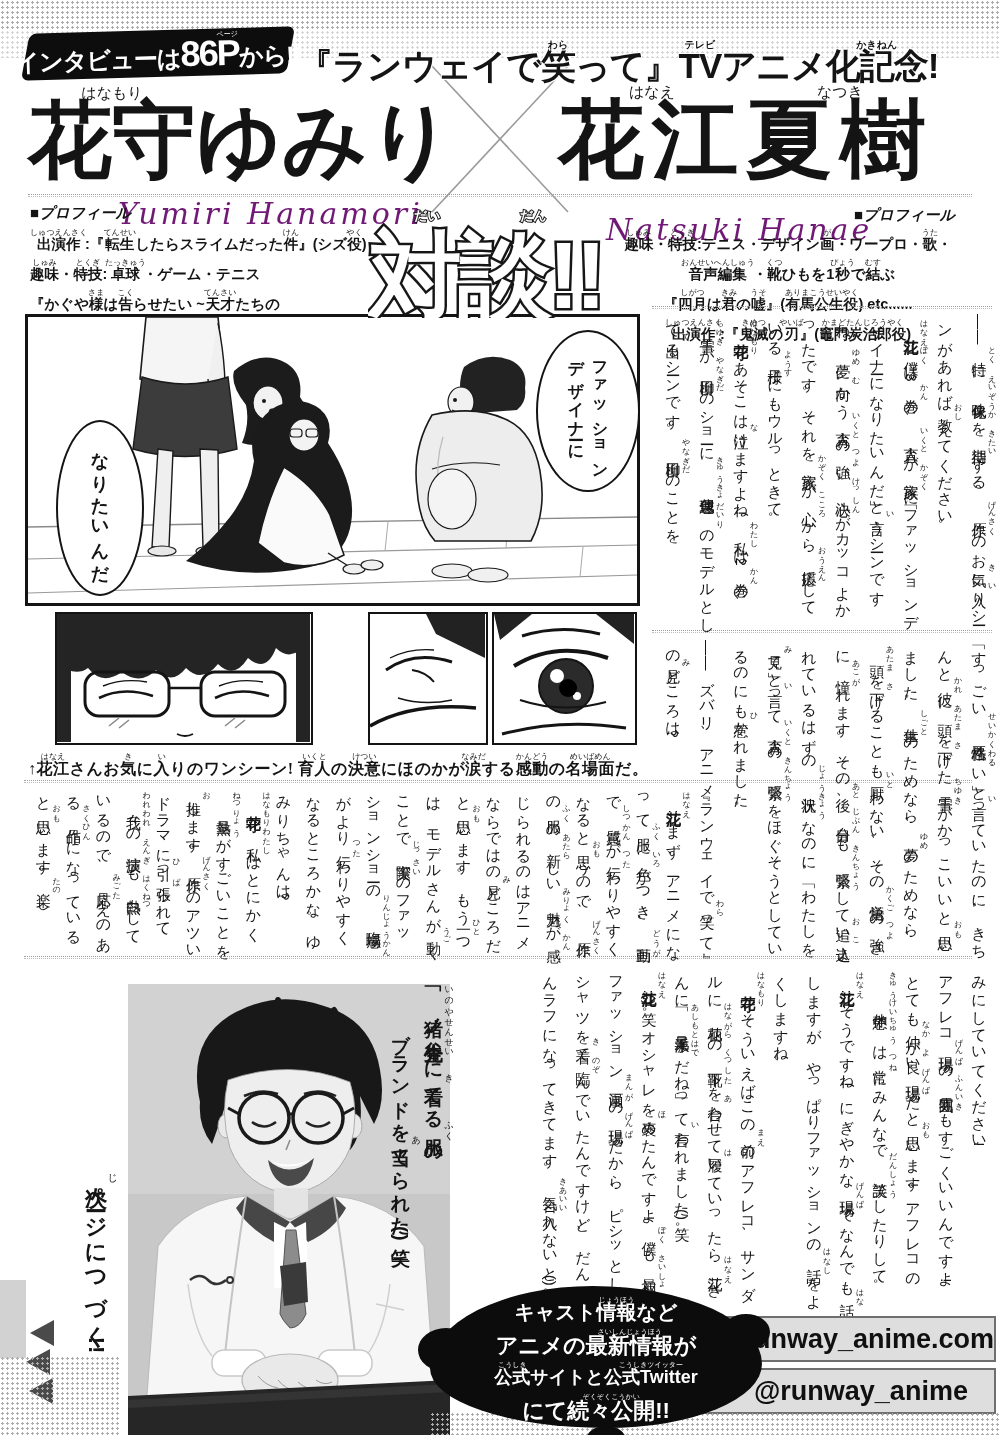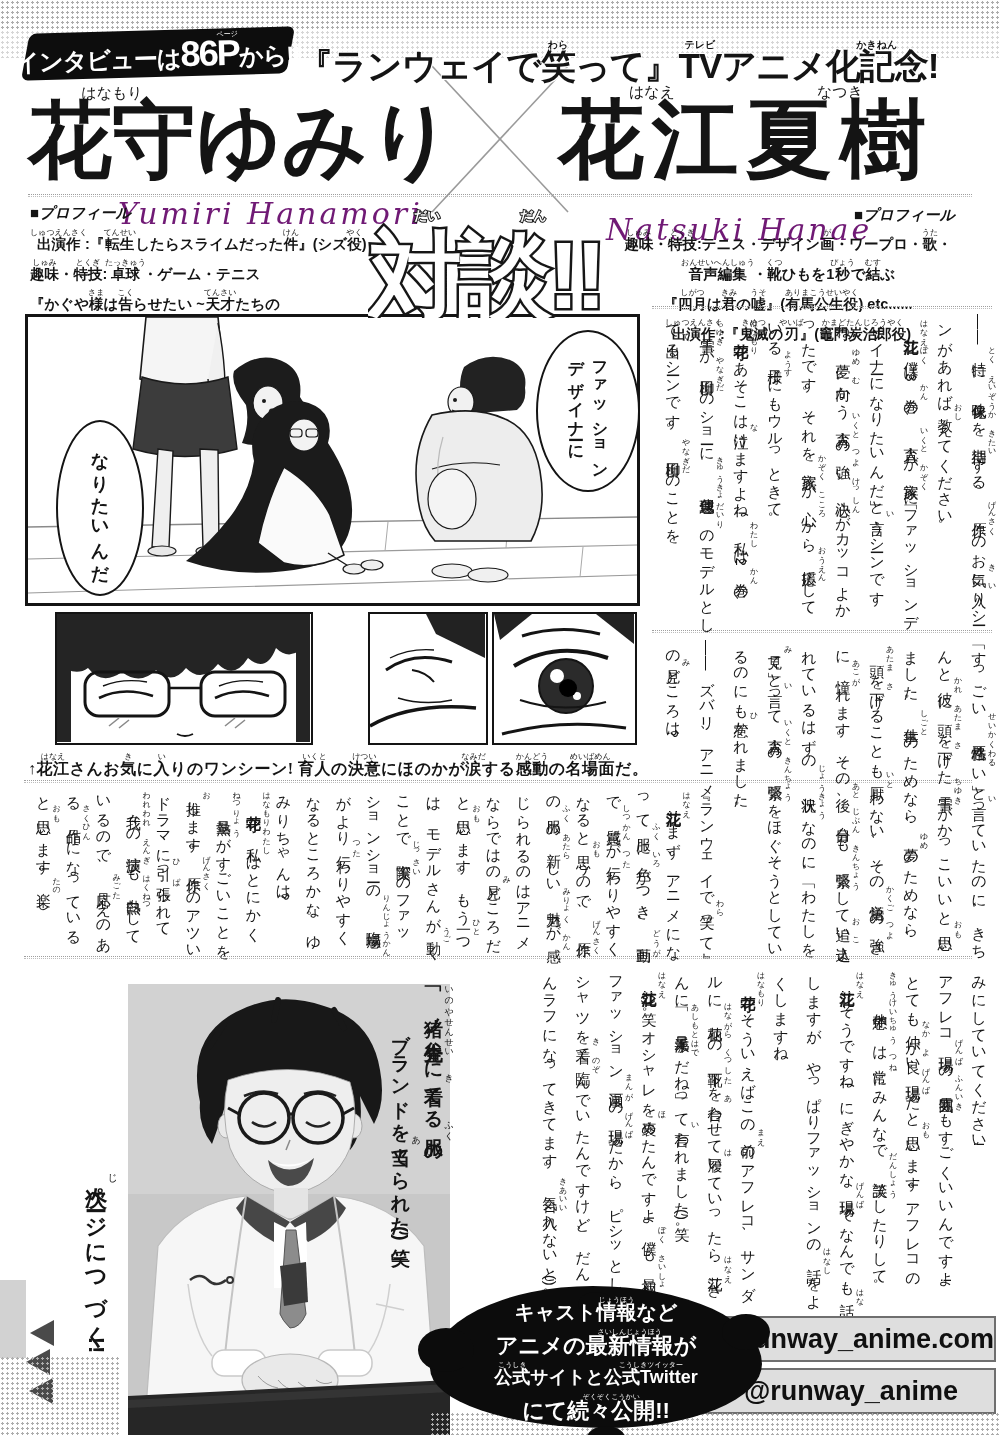--- a/index.html
+++ b/index.html
@@ -281,21 +281,21 @@
     <div class="bl1" data-name="blob-line-1">キャスト<ruby>情報<rt>じょうほう</rt></ruby>など</div>
     <div class="bl2" data-name="blob-line-2">アニメの<ruby>最新情報<rt>さいしんじょうほう</rt></ruby>が</div>
     <div class="bl3" data-name="blob-line-3"><ruby>公式<rt>こうしき</rt></ruby>サイトと<ruby>公式Twitter<rt>こうしきツイッター</rt></ruby></div>
     <div class="bl4" data-name="blob-line-4">にて<ruby>続々公開<rt>ぞくぞくこうかい</rt></ruby>!!</div>
   </div>
 
   <div class="abs bar" style="top:1316px;" data-name="official-site-bar">
     <div class="tag" data-name="official-site-label"><ruby>公式<rt>こうしき</rt></ruby>サイト</div>
     <div class="bar-value" data-name="official-site-url">runway_anime.com</div>
   </div>
-  <div class="abs bar" style="top:1368px;" data-name="official-twitter-bar">
+  <div class="abs bar" style="top:1368px;gap:10px;" data-name="official-twitter-bar">
     <div class="tag" data-name="official-twitter-label">
         <ruby>公式Twitter<rt>こうしきツイッター</rt></ruby>
       </div>
     <div class="bar-value" data-name="official-twitter-handle">@runway_anime</div>
   </div>
 
   <div class="abs gray-strip" style="left:0;top:1280px;width:26px;height:78px;" data-name="gray-edge-strip"></div>
   <div class="abs halftone" style="left:0;top:1356px;width:120px;height:79px;" data-name="halftone-bottom-left"></div>
   <div class="abs halftone" style="left:430px;top:1412px;width:570px;height:23px;" data-name="halftone-bottom-band"></div>
 

